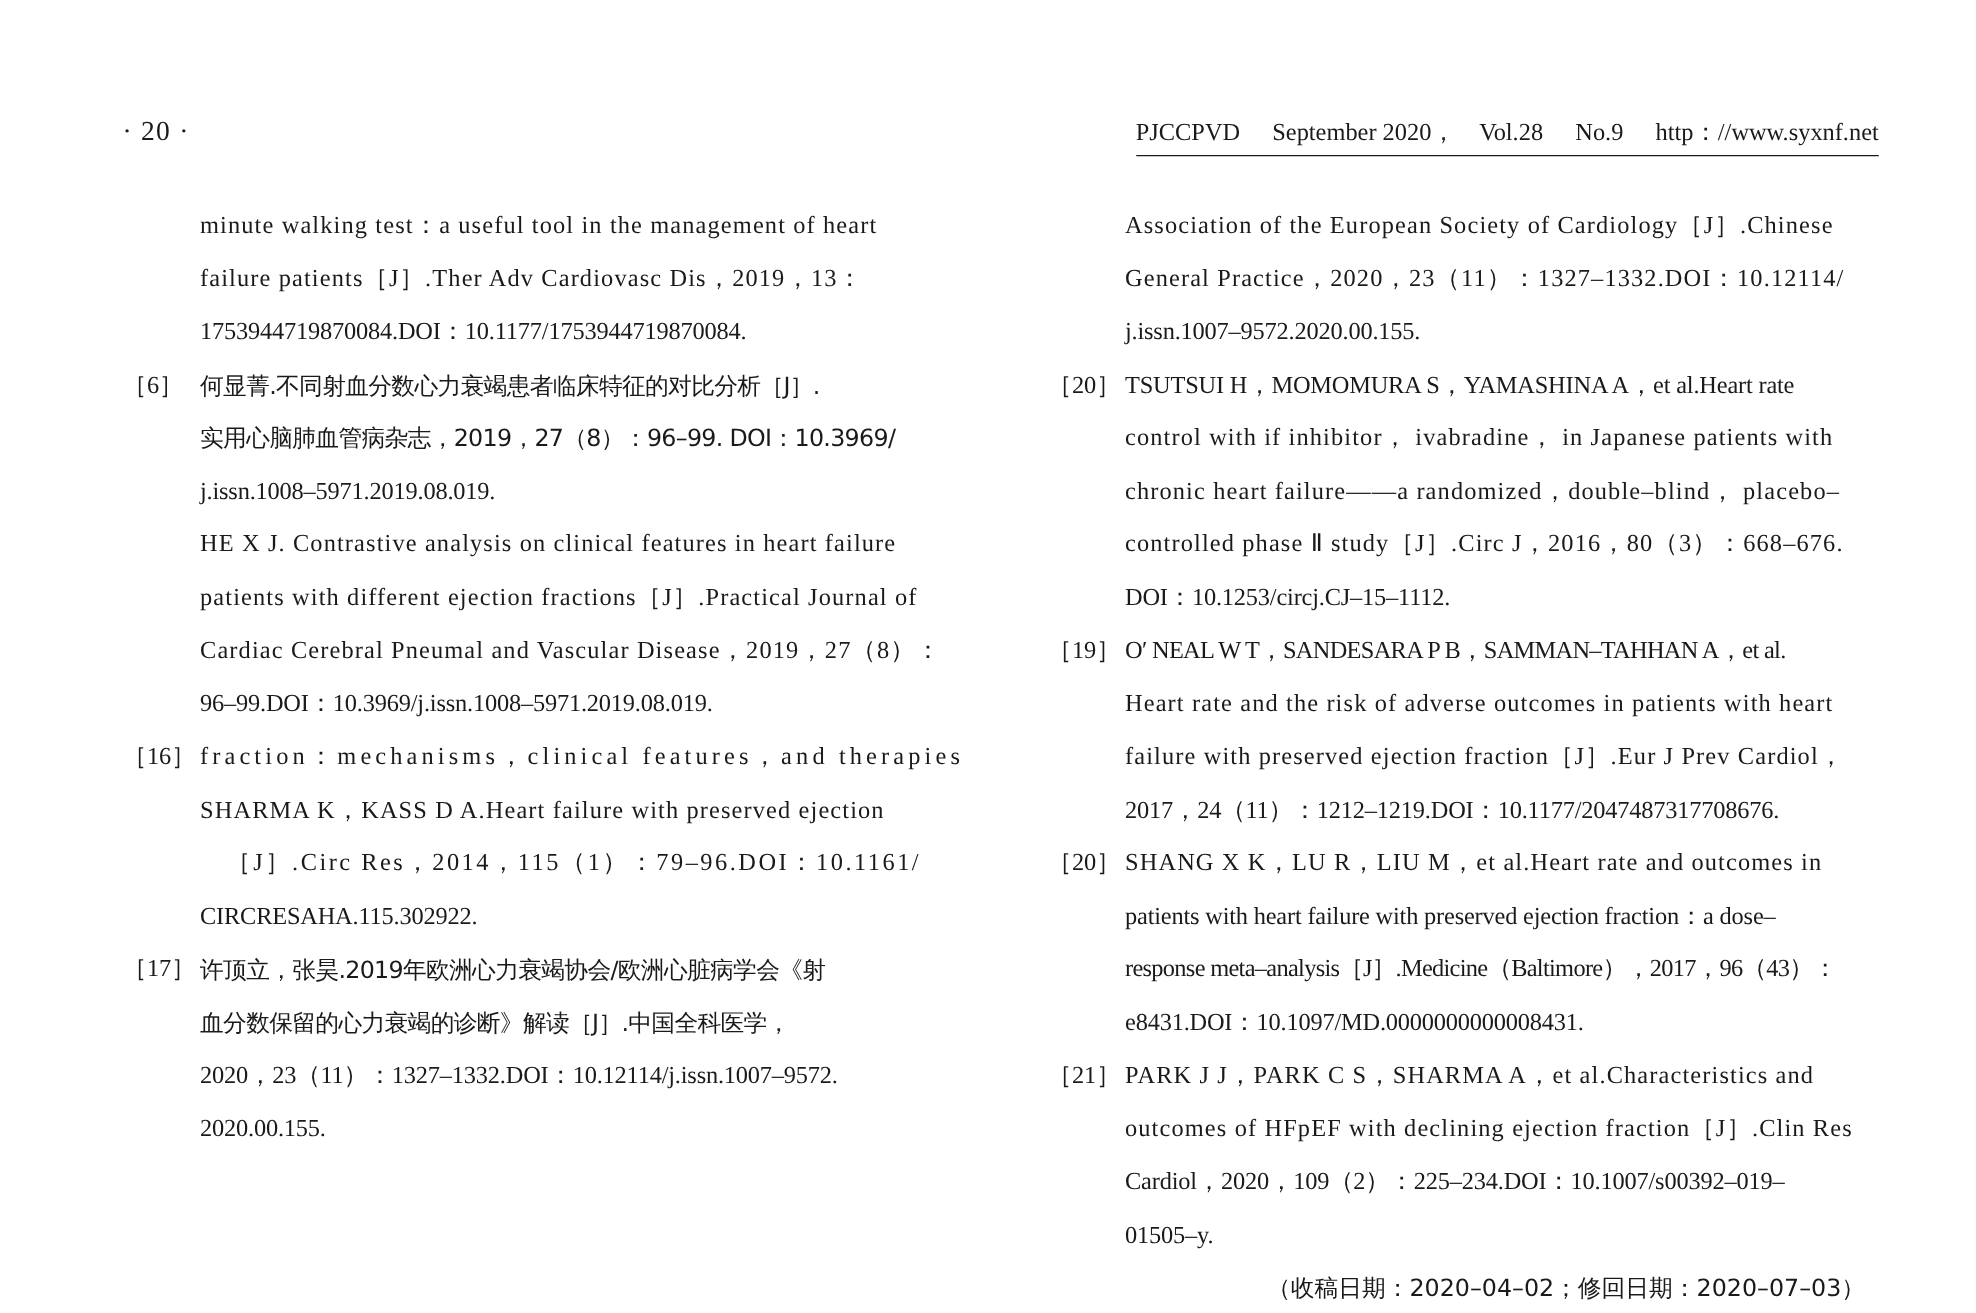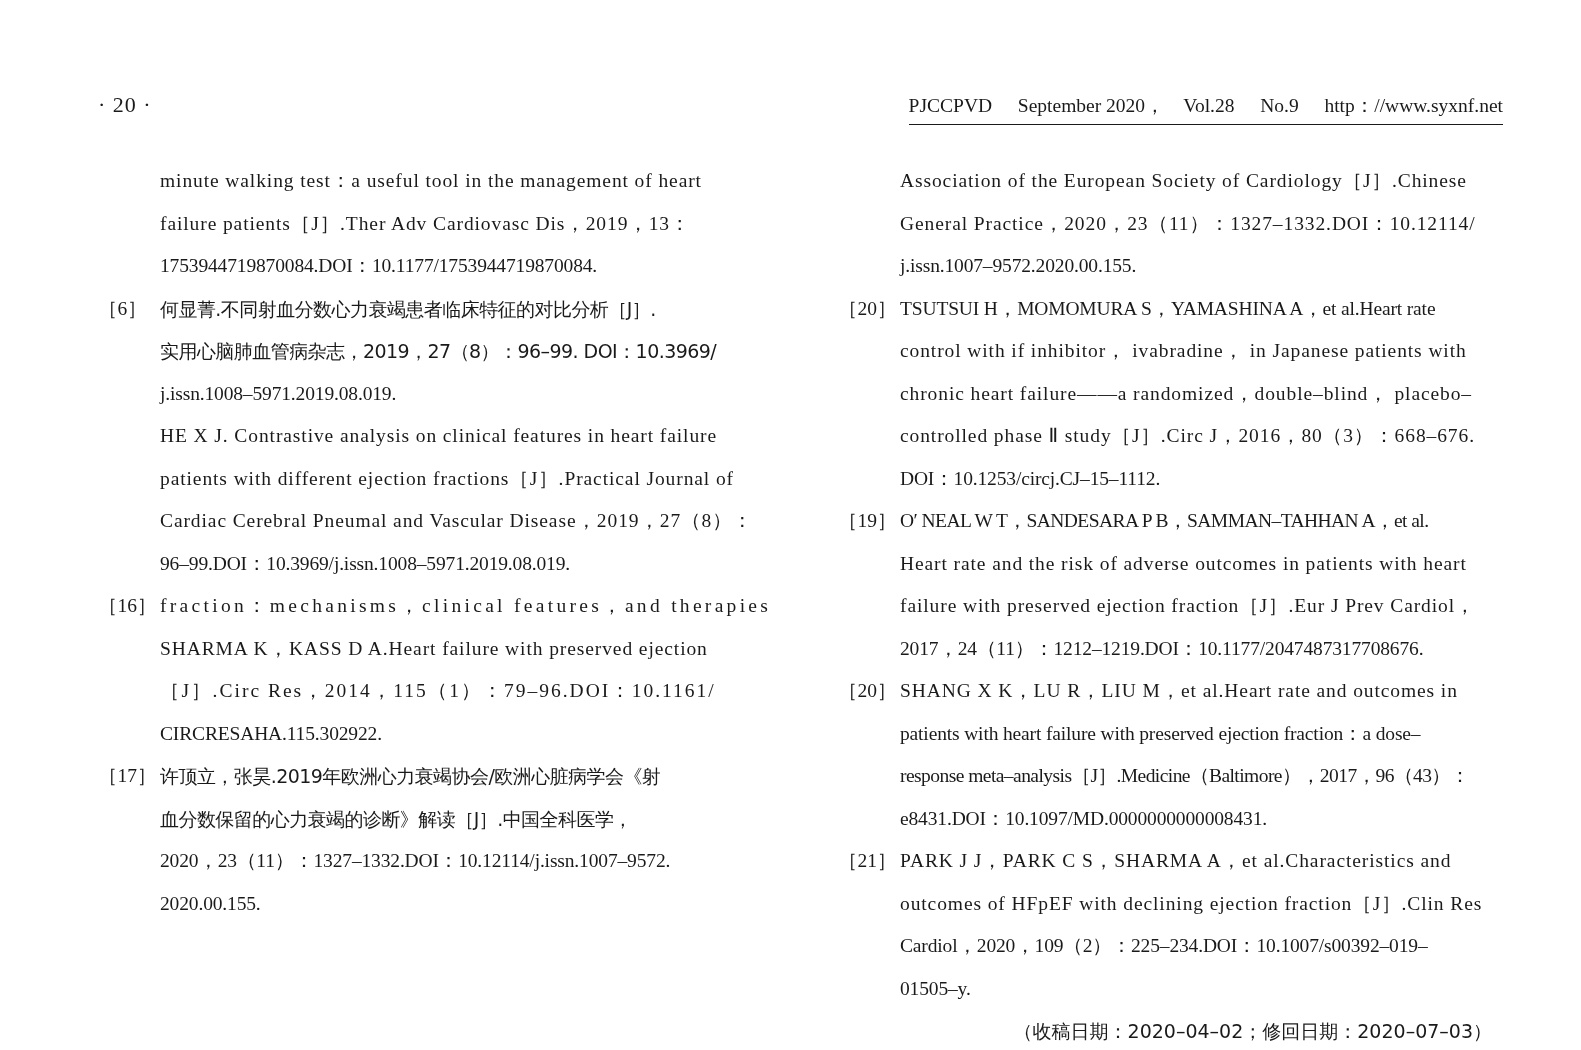--- a/index.html
+++ b/index.html
@@ -88,21 +88,21 @@
     white-space: nowrap;
   }
   .ln.cjk {
     font-family: "DejaVu Sans", "Liberation Sans", sans-serif;
     font-size: 19px;
   }
   .ln.mix {
     font-family: "Liberation Serif", serif;
   }
   .ln.wide  { letter-spacing: 0.9px; }
-  .ln.wider { letter-spacing: 2.0px; }
+  .ln.wider { letter-spacing: 2.0px; text-align: center; }
   .ln.widest{ letter-spacing: 3.3px; }
   .ln.tight { letter-spacing: -0.15px; }
   .ln.tighter { letter-spacing: -0.55px; }
 
   .footer-line {
     text-align: right;
     font-family: "DejaVu Sans", "Liberation Sans", sans-serif;
     font-size: 19px;
     line-height: 42.5px;
     padding-right: 4px;

